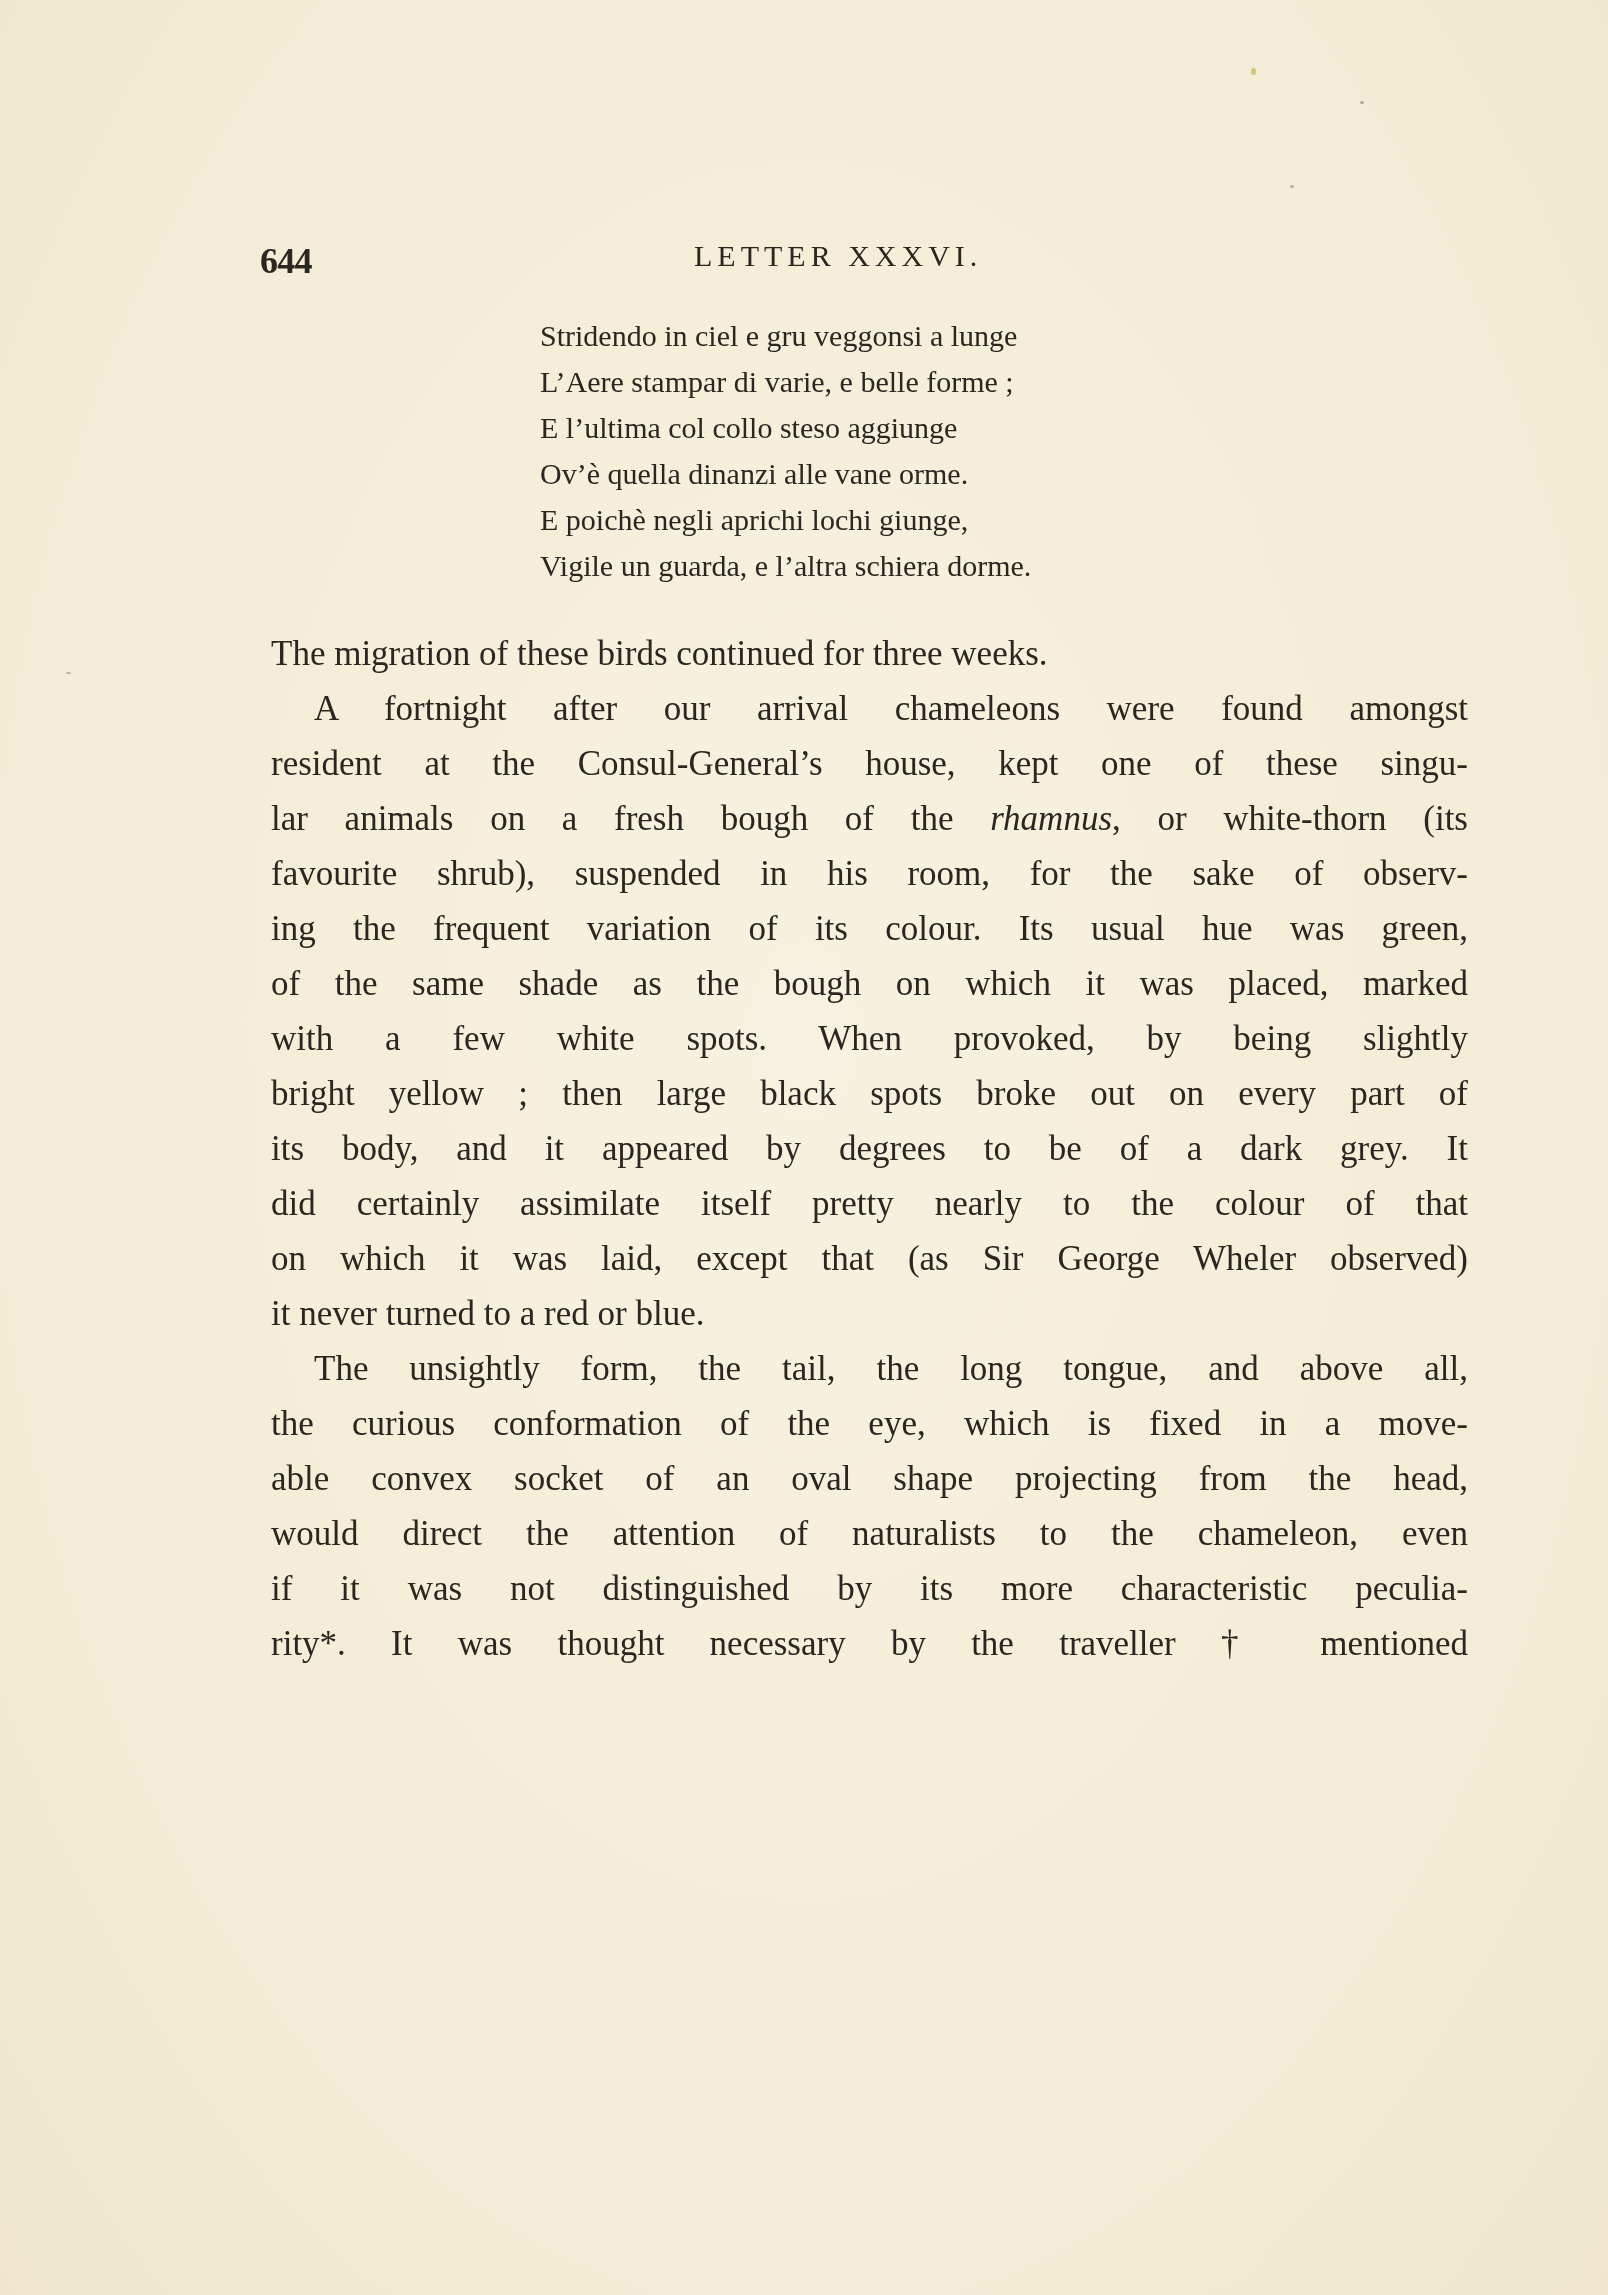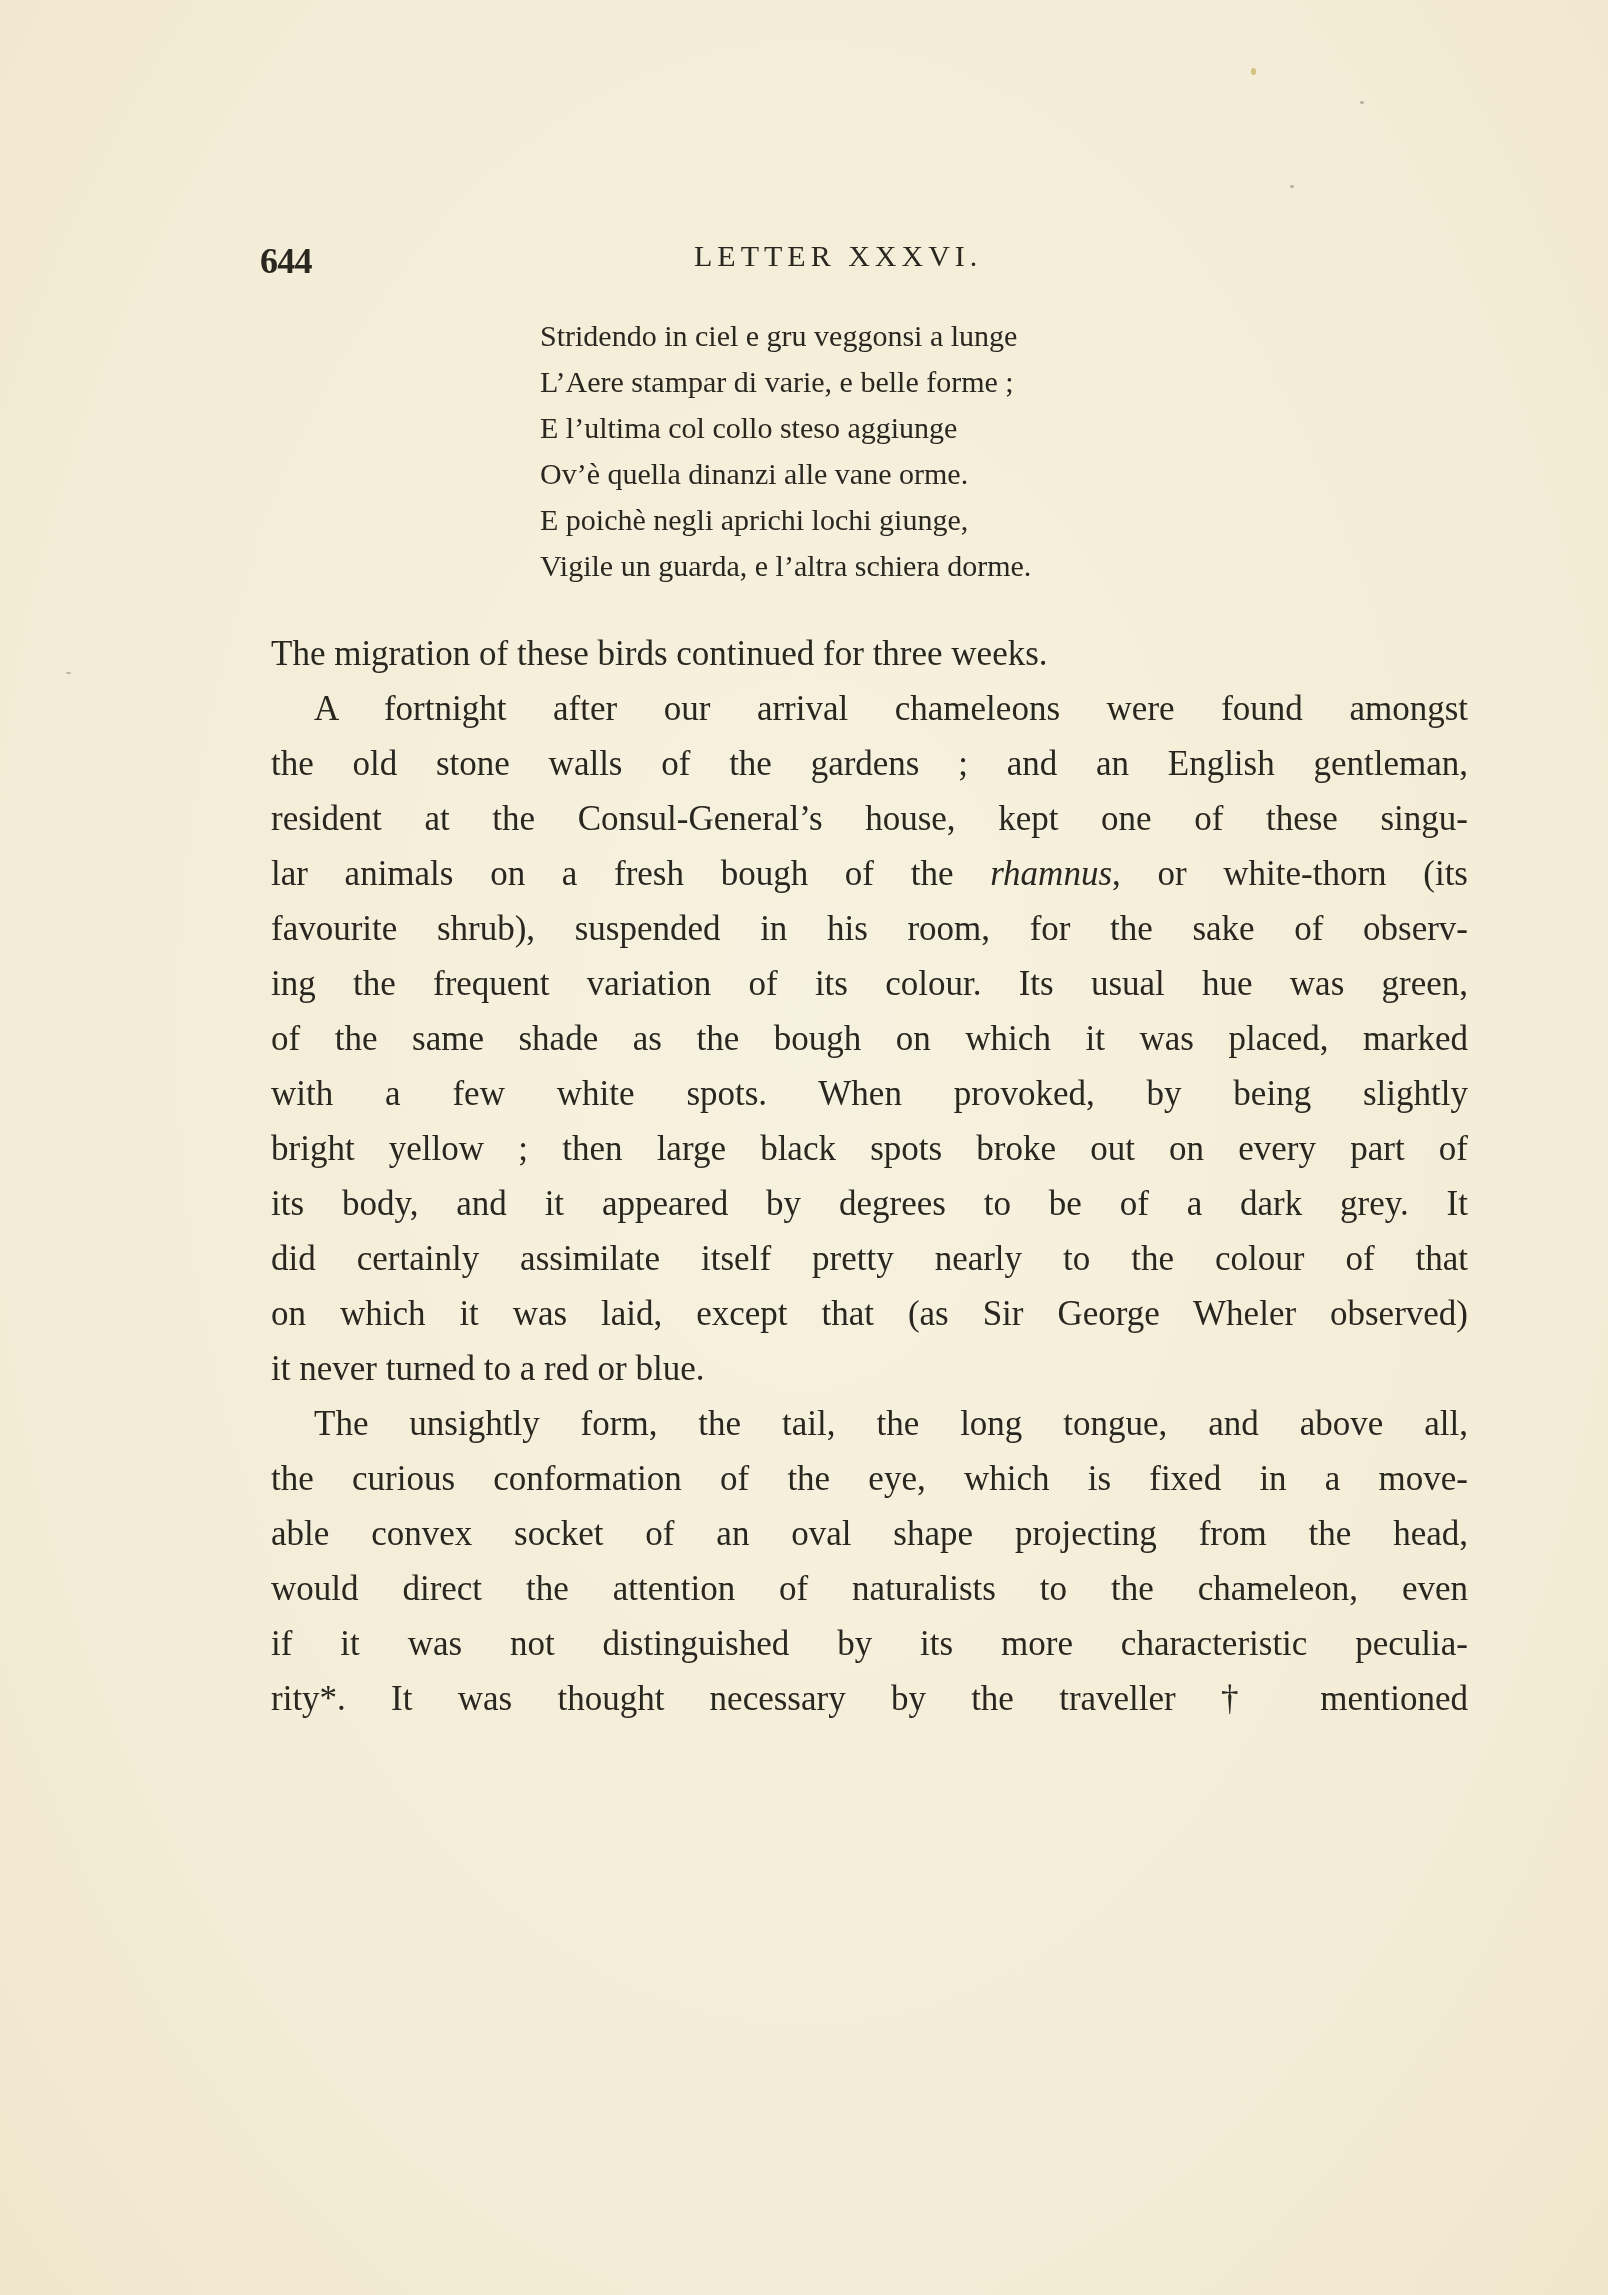--- a/index.html
+++ b/index.html
@@ -51,21 +51,20 @@
     <div class="verse-line">E poichè negli aprichi lochi giunge,</div>
     <div class="verse-line">Vigile un guarda, e l’altra schiera dorme.</div>
   </div>
 
   <div class="body-text">
     <div>
       <div class="line last">The migration of these birds continued for three weeks.</div>
     </div>
     <div class="para2">
       <div class="line indent">A fortnight after our arrival chameleons were found amongst</div>
-      <div class="line">the old stone walls of the gardens ; and an English gentleman,</div>
       <div class="line">resident at the Consul-General’s house, kept one of these singu-</div>
       <div class="line"><span>lar animals on a fresh bough of the </span><em>rhamnus</em><span>, or white-thorn (its</span></div>
       <div class="line">favourite shrub), suspended in his room, for the sake of observ-</div>
       <div class="line">ing the frequent variation of its colour.  Its usual hue was green,</div>
       <div class="line">of the same shade as the bough on which it was placed, marked</div>
       <div class="line">with a few white spots.  When provoked, by being slightly</div>
       <div class="line">bright yellow ; then large black spots broke out on every part of</div>
       <div class="line">its body, and it appeared by degrees to be of a dark grey.  It</div>
       <div class="line">did certainly assimilate itself pretty nearly to the colour of that</div>
       <div class="line">on which it was laid, except that (as Sir George Wheler observed)</div>

